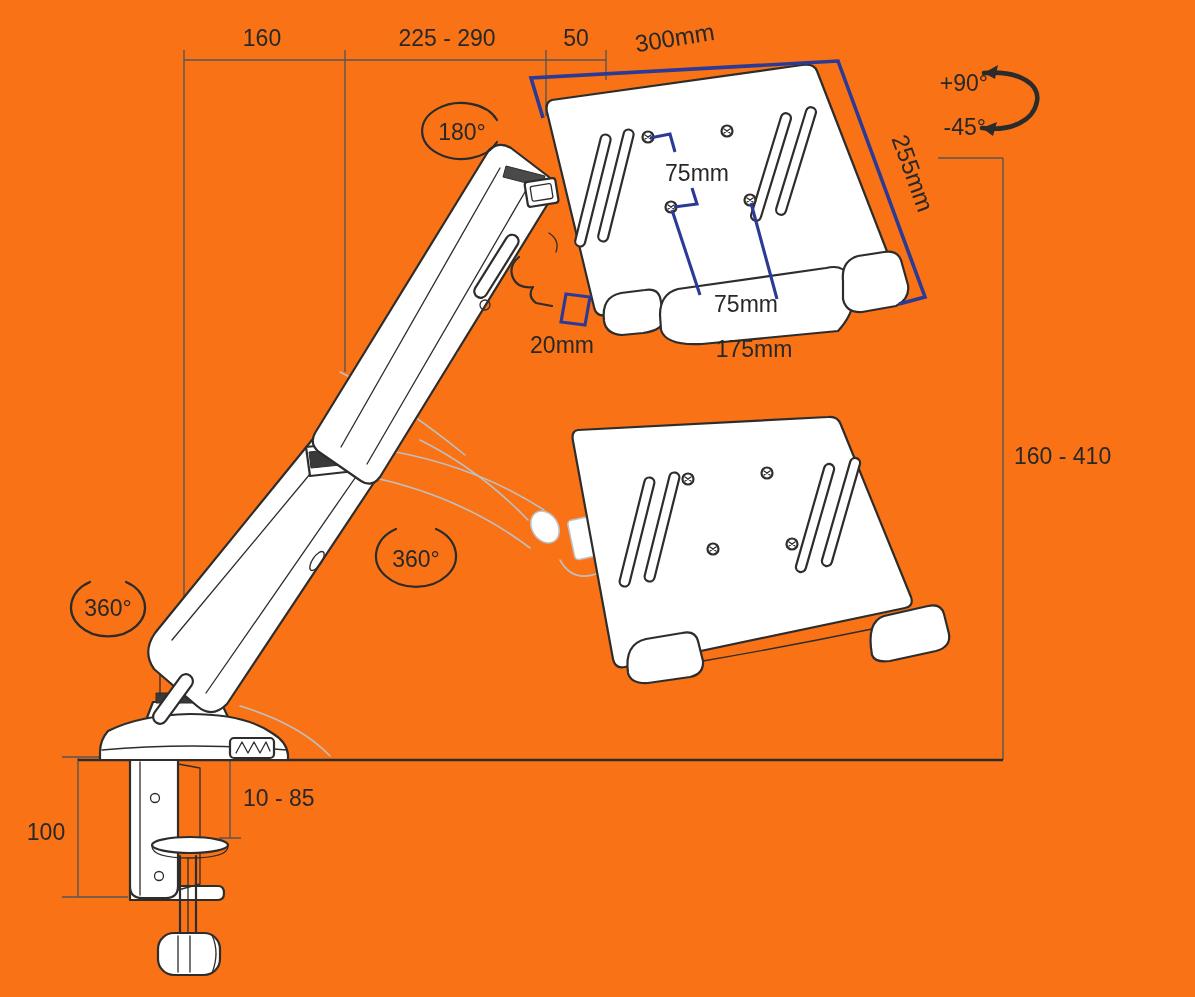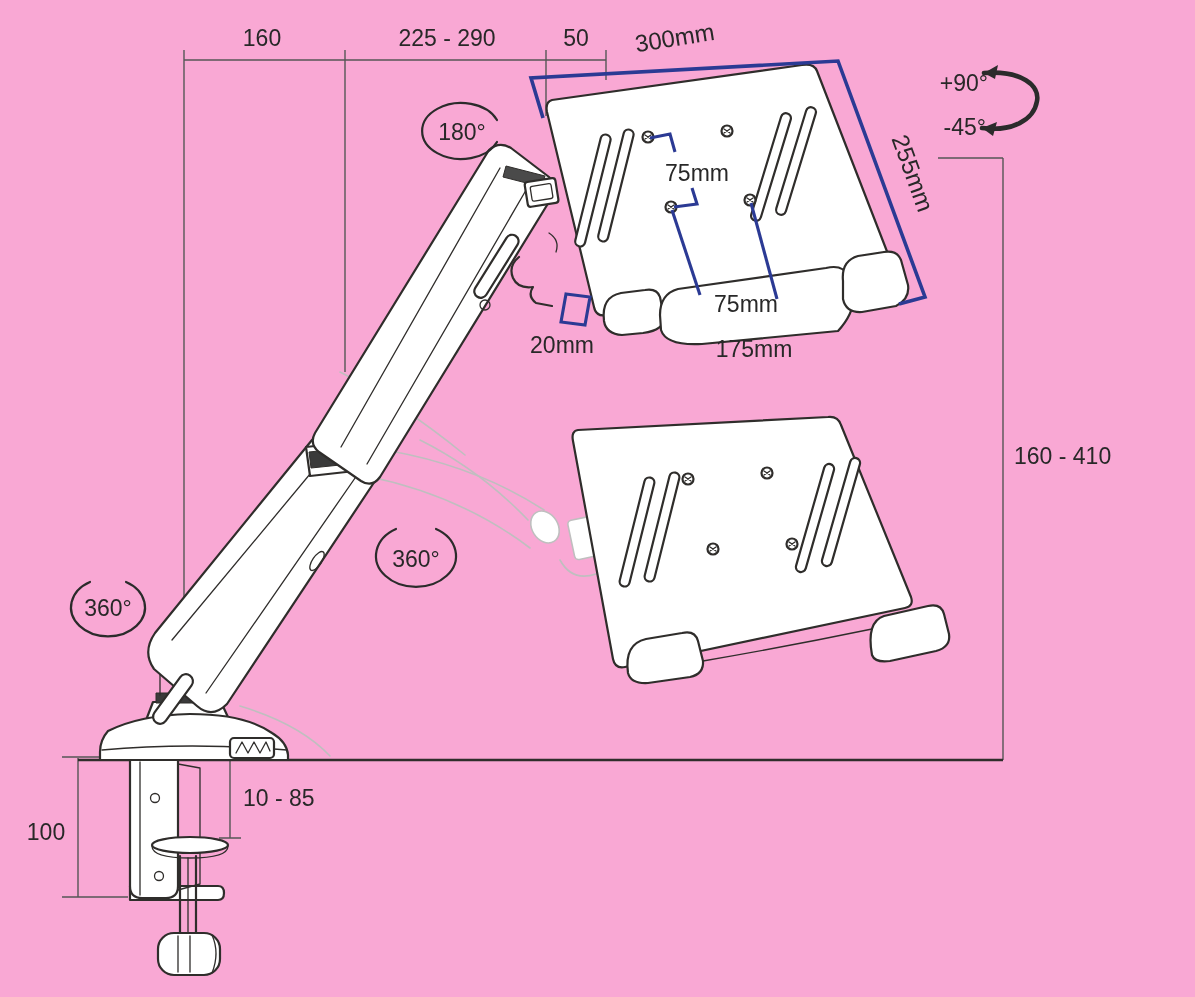--- a/index.html
+++ b/index.html
@@ -1,16 +1,16 @@
 <!DOCTYPE html>
 <html><head>
 <meta charset="utf-8">
 <style>
   html,body{margin:0;padding:0;background:#ffffff;}
-  .stage{position:relative;width:1195px;height:997px;background:#f9a8d4;overflow:hidden;
+  .stage{position:relative;width:1195px;height:997px;background:#f97316;overflow:hidden;
          font-family:"Liberation Sans", sans-serif;}
   svg{position:absolute;left:0;top:0;}
   .lbl{font-family:"Liberation Sans", sans-serif;font-size:23px;fill:#282828;}
   .lbl-big{font-family:"Liberation Sans", sans-serif;font-size:24px;fill:#282828;}
   .art{stroke:#2f2d2b;stroke-width:2.2;fill:none;stroke-linejoin:round;stroke-linecap:round;}
   .artf{stroke:#2f2d2b;stroke-width:2.2;fill:#ffffff;stroke-linejoin:round;}
   .det{stroke:#2f2d2b;stroke-width:1.3;fill:none;stroke-linejoin:round;stroke-linecap:round;}
   .dim{stroke:#565656;stroke-width:1.4;fill:none;}
   .blue{stroke:#2b3a94;stroke-width:3.6;fill:none;stroke-linejoin:miter;}
   .blue2{stroke:#2b3a94;stroke-width:3.1;fill:none;}

